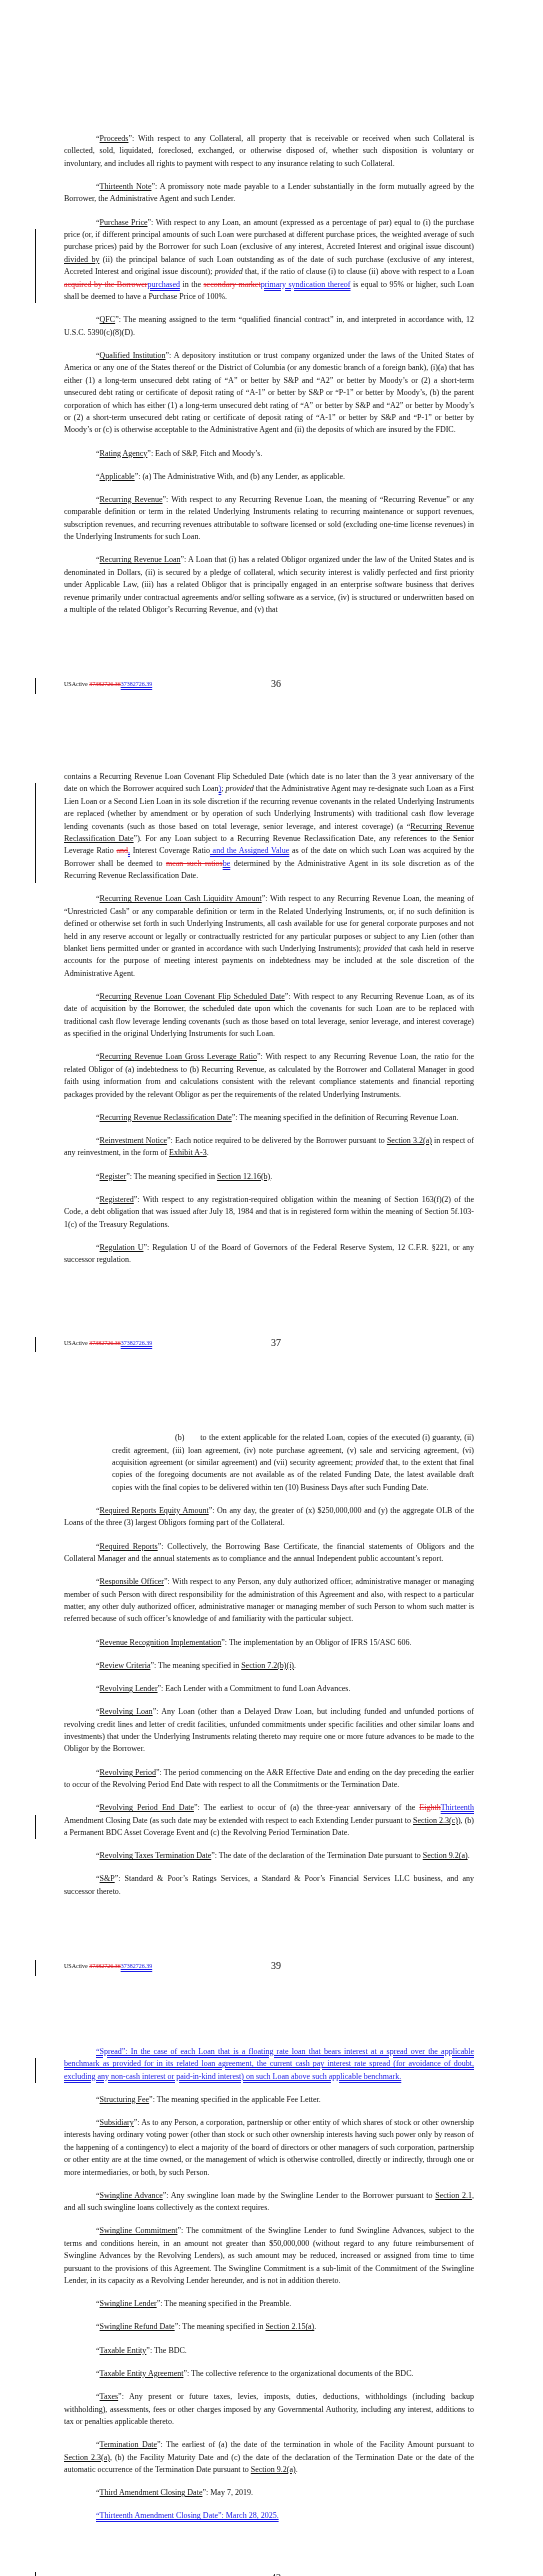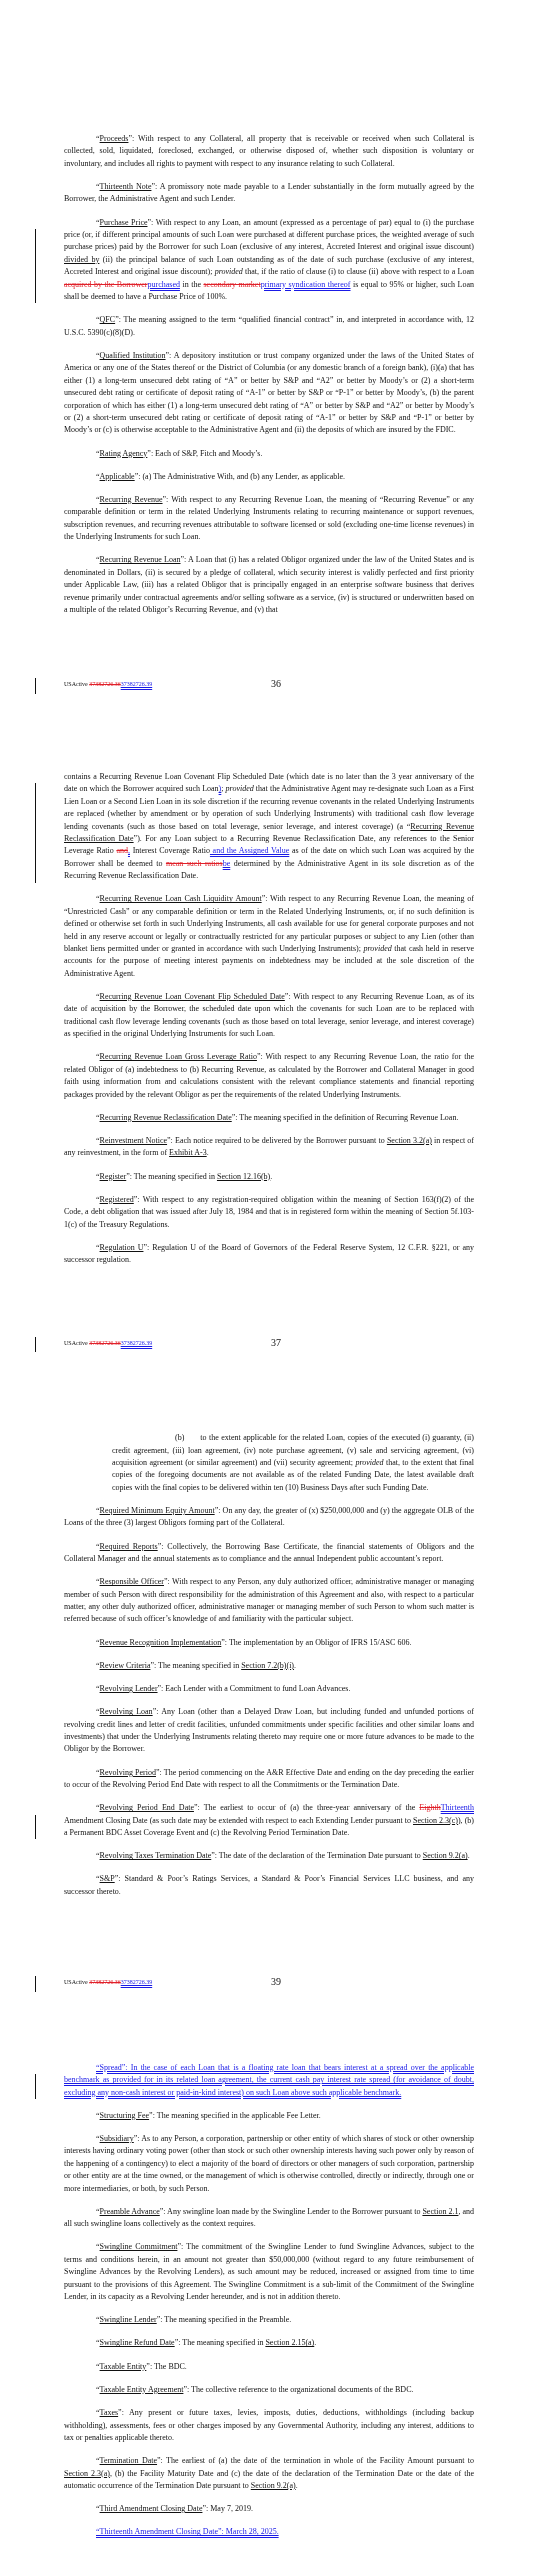--- a/index.html
+++ b/index.html
@@ -69,51 +69,51 @@
         <span class="del">37382726.36</span><span class="ins">37382726.39</span>
       </span>
       <span class="pgnum">37</span>
     </div>
   </section>
 
   <section class="page">
     <div class="page-top-gap" style="height: 80px;"></div>
     <div class="page-body">
         <p class="para subclause"><span>(b)  to the extent applicable for the related Loan, copies of the executed (i) guaranty, (ii) credit agreement, (iii) loan agreement, (iv) note purchase agreement, (v) sale and servicing agreement, (vi) acquisition agreement (or similar agreement) and (vii) security agreement; </span><span class="i">provided</span><span> that, to the extent that final copies of the foregoing documents are not available as of the related Funding Date, the latest available draft copies with the final copies to be delivered within ten (10) Business Days after such Funding Date.</span></p>
-        <p class="para"><span>“</span><span class="u">Required Minimum Equity Amount</span><span>”:  On any day, the greater of (x) $250,000,000 and (y) the aggregate OLB of the Loans of the three (3) largest Obligors forming part of the Collateral.</span></p>
+        <p class="para"><span>“</span><span class="u">Required Reports Equity Amount</span><span>”:  On any day, the greater of (x) $250,000,000 and (y) the aggregate OLB of the Loans of the three (3) largest Obligors forming part of the Collateral.</span></p>
         <p class="para"><span>“</span><span class="u">Required Reports</span><span>”:  Collectively, the Borrowing Base Certificate, the financial statements of Obligors and the Collateral Manager and the annual statements as to compliance and the annual Independent public accountant’s report.</span></p>
         <p class="para"><span>“</span><span class="u">Responsible Officer</span><span>”:  With respect to any Person, any duly authorized officer, administrative manager or managing member of such Person with direct responsibility for the administration of this Agreement and also, with respect to a particular matter, any other duly authorized officer, administrative manager or managing member of such Person to whom such matter is referred because of such officer’s knowledge of and familiarity with the particular subject.</span></p>
         <p class="para"><span>“</span><span class="u">Revenue Recognition Implementation</span><span>”: The implementation by an Obligor of IFRS 15/ASC 606.</span></p>
         <p class="para"><span>“</span><span class="u">Review Criteria</span><span>”:  The meaning specified in </span><span class="u">Section 7.2(b)(i)</span><span>.</span></p>
         <p class="para"><span>“</span><span class="u">Revolving Lender</span><span>”:  Each Lender with a Commitment to fund Loan Advances.</span></p>
         <p class="para"><span>“</span><span class="u">Revolving Loan</span><span>”:  Any Loan (other than a Delayed Draw Loan, but including funded and unfunded portions of revolving credit lines and letter of credit facilities, unfunded commitments under specific facilities and other similar loans and investments) that under the Underlying Instruments relating thereto may require one or more future advances to be made to the Obligor by the Borrower.</span></p>
         <p class="para"><span>“</span><span class="u">Revolving Period</span><span>”:  The period commencing on the A&amp;R Effective Date and ending on the day preceding the earlier to occur of the Revolving Period End Date with respect to all the Commitments or the Termination Date.</span></p>
         <p class="para"><span class="chgbar" style="top: 12.4px; height: calc(100% - 12.4px);"></span><span>“</span><span class="u">Revolving Period End Date</span><span>”: The earliest to occur of (a) the three-year anniversary of the </span><span class="del">Eighth</span><span class="ins">Thirteenth</span><span> Amendment Closing Date (as such date may be extended with respect to each Extending Lender pursuant to </span><span class="u">Section 2.3(c)</span><span>), (b) a Permanent BDC Asset Coverage Event and (c) the Revolving Period Termination Date.</span></p>
         <p class="para"><span>“</span><span class="u">Revolving Taxes Termination Date</span><span>”: The date of the declaration of the Termination Date pursuant to </span><span class="u">Section 9.2(a)</span><span>.</span></p>
-        <p class="para" style="margin-bottom: 16px;"><span>“</span><span class="u">S&amp;P</span><span>”:  Standard &amp; Poor’s Ratings Services, a Standard &amp; Poor’s Financial Services LLC business, and any successor thereto.</span></p>
+        <p class="para" style="margin-bottom: 0px;"><span>“</span><span class="u">S&amp;P</span><span>”:  Standard &amp; Poor’s Ratings Services, a Standard &amp; Poor’s Financial Services LLC business, and any successor thereto.</span></p>
       </div>
     <div class="page-after-gap" style="height: 62px;"></div>
     <div class="footer">
       <span class="bar"></span>
       <span class="docid">
         <span>USActive</span>
         <span> </span>
         <span class="del">37382726.36</span><span class="ins">37382726.39</span>
       </span>
       <span class="pgnum">39</span>
     </div>
   </section>
 
   <section class="page">
     <div class="page-top-gap" style="height: 70px;"></div>
     <div class="page-body">
         <p class="para"><span class="chgbar" style="top: 12.4px; height: calc(100% - 12.4px);"></span><span class="ins">“Spread”:  In the case of each Loan that is a floating rate loan that bears interest at a spread over the applicable benchmark as provided for in its related loan agreement, the current cash pay interest rate spread (for avoidance of doubt, excluding any non-cash interest or paid-in-kind interest) on such Loan above such applicable benchmark.</span></p>
         <p class="para"><span>“</span><span class="u">Structuring Fee</span><span>”:  The meaning specified in the applicable Fee Letter.</span></p>
         <p class="para"><span>“</span><span class="u">Subsidiary</span><span>”:  As to any Person, a corporation, partnership or other entity of which shares of stock or other ownership interests having ordinary voting power (other than stock or such other ownership interests having such power only by reason of the happening of a contingency) to elect a majority of the board of directors or other managers of such corporation, partnership or other entity are at the time owned, or the management of which is otherwise controlled, directly or indirectly, through one or more intermediaries, or both, by such Person.</span></p>
-        <p class="para"><span>“</span><span class="u">Preamble Advance</span><span>”:  Any swingline loan made by the Swingline Lender to the Borrower pursuant to </span><span class="u">Section 2.1</span><span>, and all such swingline loans collectively as the context requires.</span></p>
+        <p class="para"><span>“</span><span class="u">Swingline Advance</span><span>”:  Any swingline loan made by the Swingline Lender to the Borrower pursuant to </span><span class="u">Section 2.1</span><span>, and all such swingline loans collectively as the context requires.</span></p>
         <p class="para"><span>“</span><span class="u">Swingline Commitment</span><span>”:  The commitment of the Swingline Lender to fund Swingline Advances, subject to the terms and conditions herein, in an amount not greater than $50,000,000 (without regard to any future reimbursement of Swingline Advances by the Revolving Lenders), as such amount may be reduced, increased or assigned from time to time pursuant to the provisions of this Agreement.  The Swingline Commitment is a sub-limit of the Commitment of the Swingline Lender, in its capacity as a Revolving Lender hereunder, and is not in addition thereto.</span></p>
         <p class="para"><span>“</span><span class="u">Swingline Lender</span><span>”:  The meaning specified in the Preamble.</span></p>
         <p class="para"><span>“</span><span class="u">Swingline Refund Date</span><span>”:  The meaning specified in </span><span class="u">Section 2.15(a)</span><span>.</span></p>
         <p class="para"><span>“</span><span class="u">Taxable Entity</span><span>”:  The BDC.</span></p>
         <p class="para"><span>“</span><span class="u">Taxable Entity Agreement</span><span>”:  The collective reference to the organizational documents of the BDC.</span></p>
         <p class="para"><span>“</span><span class="u">Taxes</span><span>”:  Any present or future taxes, levies, imposts, duties, deductions, withholdings (including backup withholding), assessments, fees or other charges imposed by any Governmental Authority, including any interest, additions to tax or penalties applicable thereto.</span></p>
         <p class="para"><span>“</span><span class="u">Termination Date</span><span>”:  The earliest of (a) the date of the termination in whole of the Facility Amount pursuant to </span><span class="u">Section 2.3(a)</span><span>, (b) the Facility Maturity Date and (c) the date of the declaration of the Termination Date or the date of the automatic occurrence of the Termination Date pursuant to </span><span class="u">Section 9.2(a)</span><span>.</span></p>
         <p class="para"><span>“</span><span class="u">Third Amendment Closing Date</span><span>”: May 7, 2019.</span></p>
         <p class="para" style="margin-bottom: 0px;"><span class="chgbar" style="top: 12.4px; height: calc(100% - 12.4px);"></span><span class="ins">“Thirteenth Amendment Closing Date”: March 28, 2025.</span></p>
       </div>

